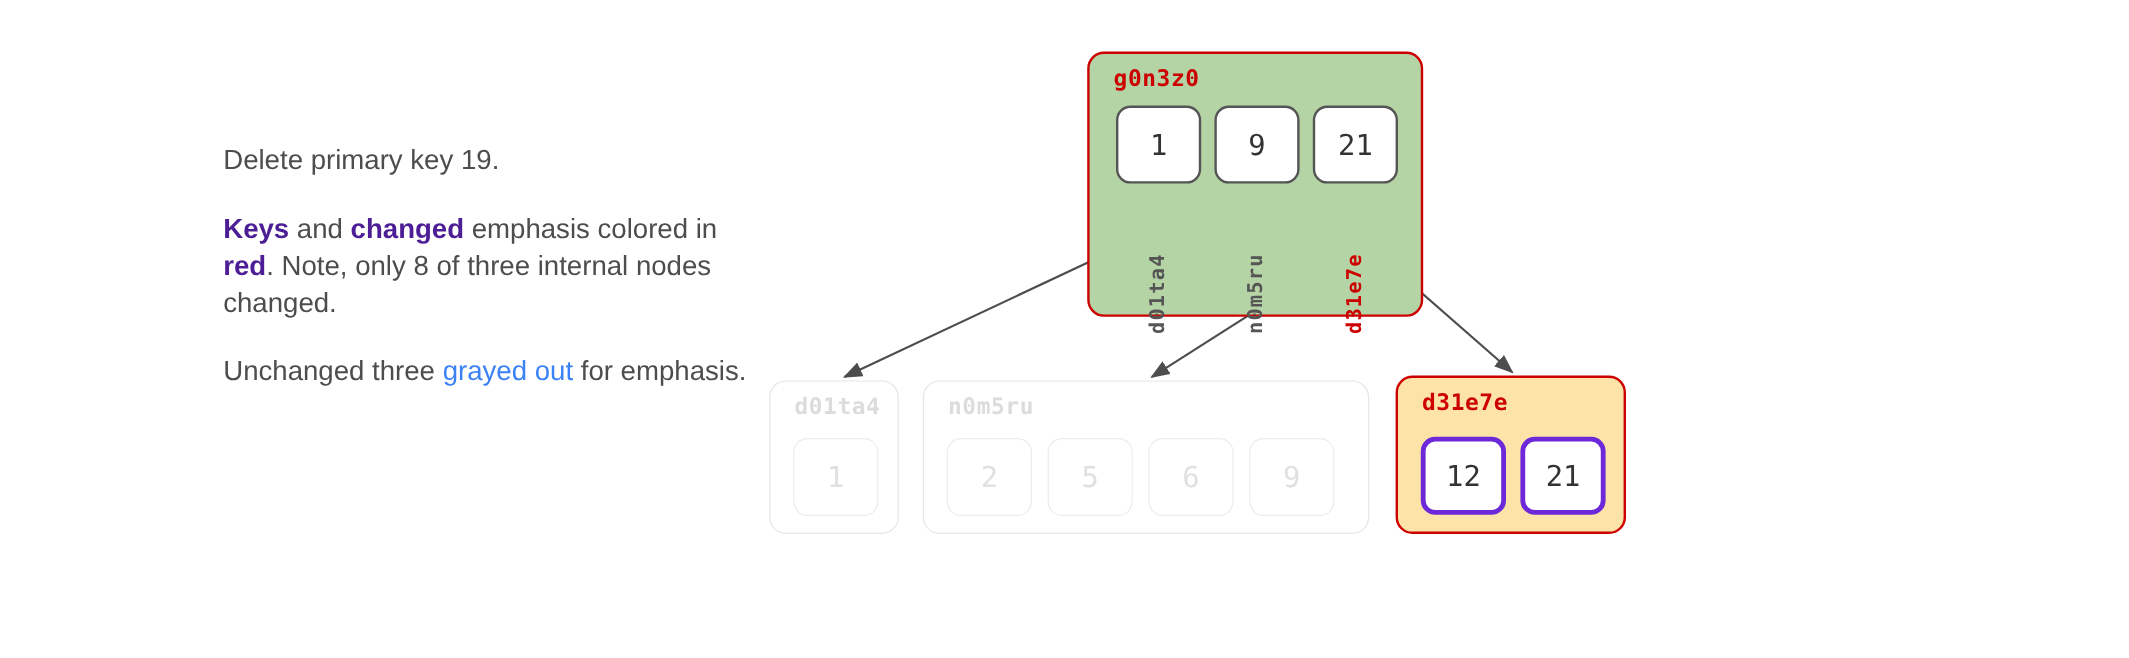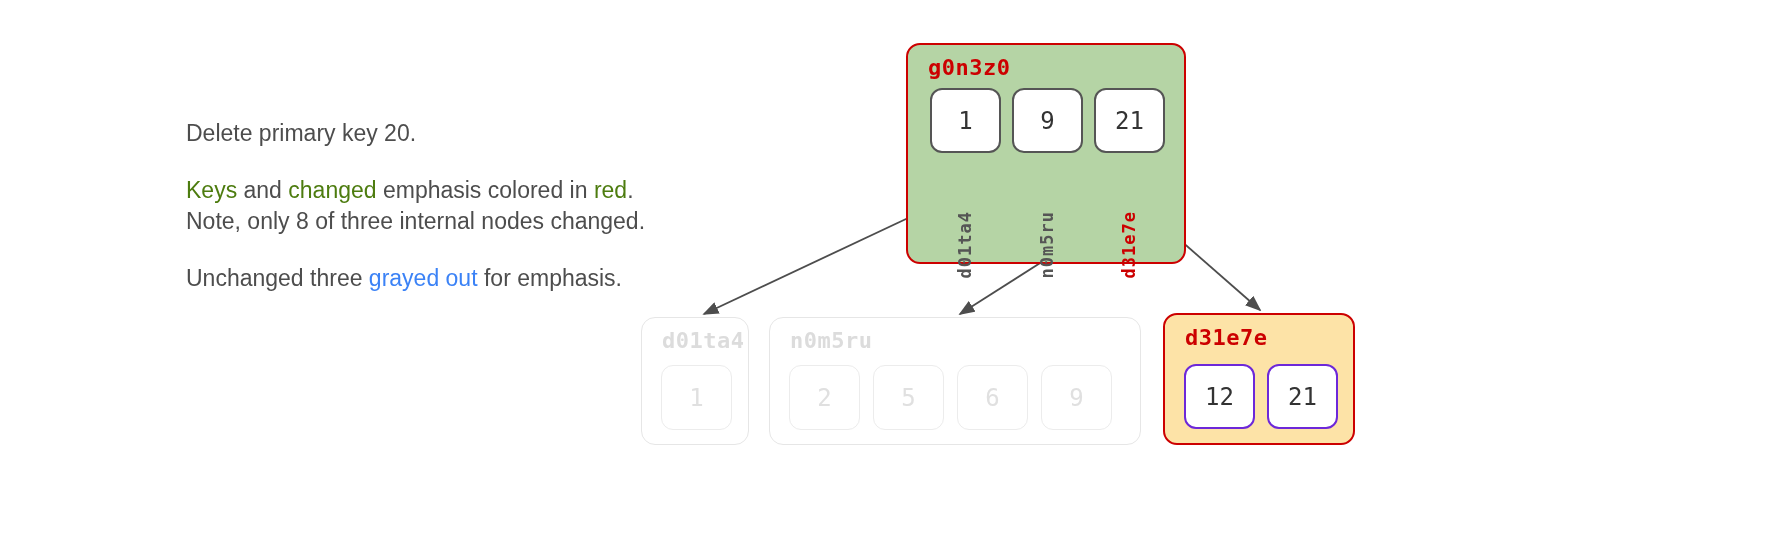--- a/index.html
+++ b/index.html
@@ -22,21 +22,21 @@
     top: 118px;
     width: 460px;
     font-size: 23px;
     line-height: 31px;
     color: #4d4d4d;
   }
   #legend p {
     margin: 0 0 26px 0;
   }
   #legend p:last-child { margin-bottom: 0; }
-  .red { color: #4d7c0f; }
+  .red { color: #4c1d95; font-weight: bold; }
   .grayed { color: #3b82f6; }
 
   
   #tree {
     position: absolute;
     left: 0;
     top: 0;
     width: 1774px;
     height: 548px;
   }
@@ -50,21 +50,21 @@
   .node {
     position: absolute;
     box-sizing: border-box;
     border-radius: 14px;
   }
   .node-label {
     position: absolute;
     left: 20px;
     top: 10px;
     font-family: "DejaVu Sans Mono", "Liberation Mono", monospace;
-    font-size: 22px;
+    font-size: 19px;
     font-weight: bold;
     letter-spacing: 0.5px;
     white-space: nowrap;
   }
   .cells {
     position: absolute;
     display: flex;
   }
   .cell {
     box-sizing: border-box;
@@ -161,31 +161,31 @@
     background: #fde3a7;
     border: 2.5px solid #cc0000;
   }
   #leaf-c .node-label { color: #cc0000; }
   #leaf-c .cells { left: 19px; top: 49px; }
   #leaf-c .cell {
     width: 71px;
     height: 65px;
     margin-right: 12px;
     background: #ffffff;
-    border: 2px solid #6d28d9;
+    border: 4px solid #6d28d9;
     color: #333333;
   }
   #leaf-c .cell:last-child { margin-right: 0; }
 </style>
 </head>
 <body>
 
 <div id="legend">
   <p>
-    <span>Delete primary key 20.</span>
+    <span>Delete primary key 19.</span>
   </p>
 
   <p>
     <span class="red">Keys</span><span> and </span><span class="red">changed</span><span> emphasis colored in </span><span class="red">red</span><span>.</span>
     <span>Note, only 8 of three internal nodes changed.</span>
   </p>
 
   <p>
     <span>Unchanged three </span><span class="grayed">grayed out</span><span> for emphasis.</span>
   </p>

